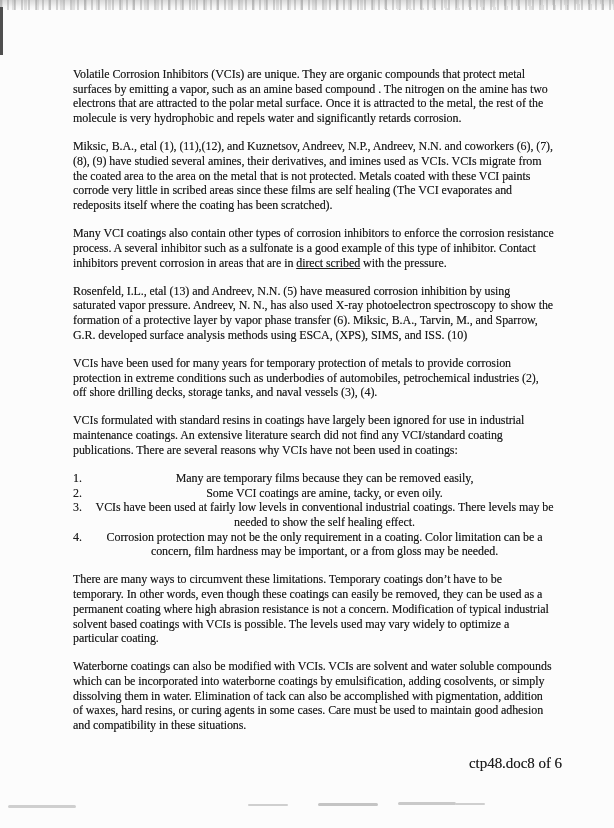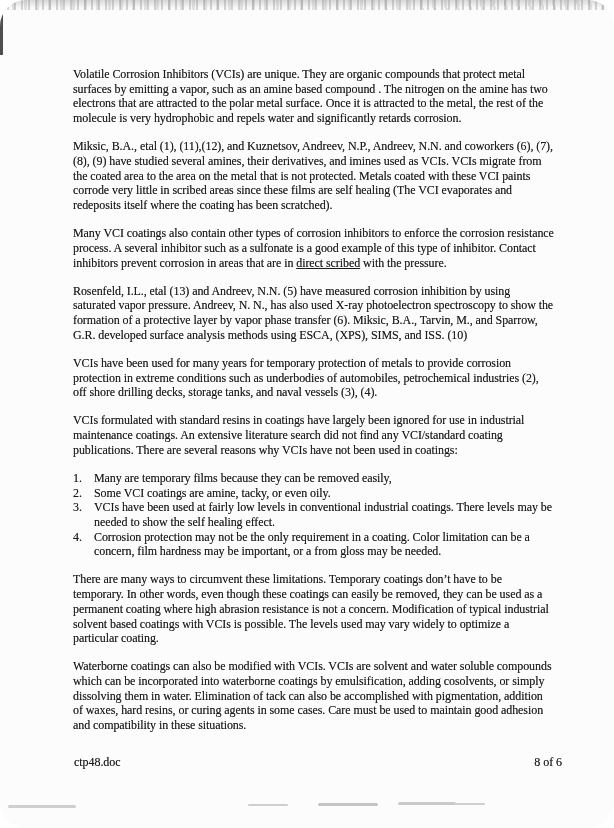--- a/index.html
+++ b/index.html
@@ -3,21 +3,20 @@
 <meta charset="utf-8">
 <style>
   html,body{margin:0;padding:0;background:#ffffff;}
   .page{
     position:relative;
     width:614px;height:828px;
     background:#fcfcfc;
     overflow:hidden;
     font-family:"Liberation Serif", serif;
     color:#1c1c1c;
-    border-radius:26px;
   }
   
   .scan-top-noise{
     position:absolute;top:0;left:0;right:0;height:10px;
     background:
       repeating-linear-gradient(90deg, rgba(120,120,120,.30) 0 2px, transparent 2px 7px),
       repeating-linear-gradient(87deg, rgba(140,140,140,.22) 0 3px, transparent 3px 12px),
       linear-gradient(180deg, rgba(150,150,150,.35), rgba(190,190,190,.12) 65%, transparent);
     filter:blur(.4px);
   }
@@ -35,25 +34,25 @@
   .content{
     position:absolute;left:73px;top:67px;width:482px;
     font-size:12px;line-height:14.7px;letter-spacing:-0.08px;
     text-shadow:0 0 .6px rgba(25,25,25,.55);
   }
   .content p{margin:0 0 13.4px 0;}
   .u{text-decoration:underline;}
   .reasons{margin:0 0 13.4px 0;}
   .reason{display:flex;}
   .reason .num{flex:0 0 21px;width:21px;}
-  .reason .li-text{flex:1;}
+  .reason .li-text{flex:1;text-align:center;}
   .footer{
     position:absolute;left:74px;right:52px;top:755px;
-    display:flex;justify-content:space-between;
-    font-size:12px;letter-spacing:-0.05px;
+    display:flex;justify-content:flex-end;
+    font-size:15px;letter-spacing:-0.05px;
     text-shadow:0 0 .6px rgba(25,25,25,.55);
   }
 </style>
 </head>
 <body>
 
 <div class="page">
 
   <div class="scan-top-noise"></div>
   <div class="scan-left-sliver"></div>

